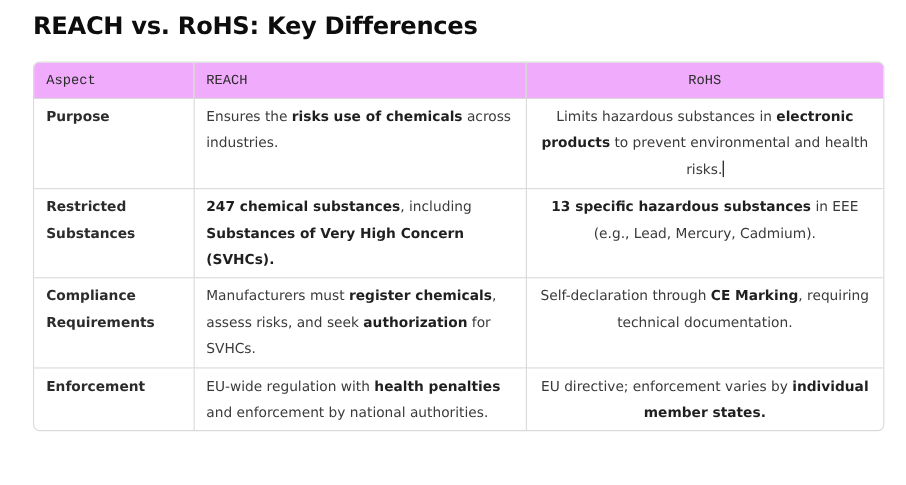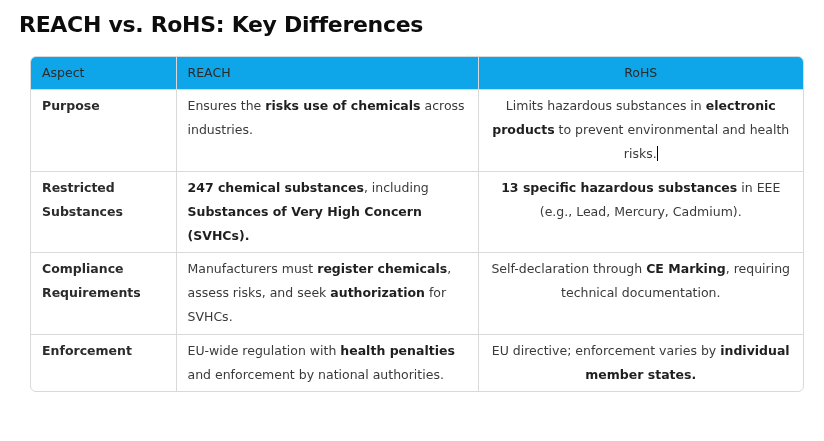--- a/index.html
+++ b/index.html
@@ -9,21 +9,21 @@
     width: 824px;
     height: 441px;
     overflow: hidden;
   }
   body {
     font-family: "DejaVu Sans", "Liberation Sans", sans-serif;
     color: #2b2b2b;
   }
   .title {
     position: absolute;
-    left: 19px;
+    left: 30px;
     top: 9px;
     margin: 0;
     font-family: "DejaVu Sans", sans-serif;
     font-weight: bold;
     font-size: 22px;
     letter-spacing: -0.3px;
     color: #0d0d0d;
     line-height: 32px;
   }
   .table-wrap {
@@ -47,25 +47,26 @@
   th, td {
     text-align: left;
     vertical-align: top;
     padding: 0 11px;
     border-right: 1px solid #d9d9d9;
     border-bottom: 1px solid #d9d9d9;
   }
   th:last-child, td:last-child { border-right: none; text-align: center; }
   tr:last-child td { border-bottom: none; }
   thead th {
-    background: #0ea5e9;
+    background: #f0abfc;
     font-weight: normal;
     color: #2b2b2b;
     height: 28px;
     line-height: 32px;
+    font-family: Liberation Mono, monospace;
   }
   tbody td {
     line-height: 24px;
     padding-top: 4px;
     padding-bottom: 4px;
     color: #3a3a3a;
   }
   tbody td.aspect {
     font-weight: 600;
     color: #2b2b2b;

